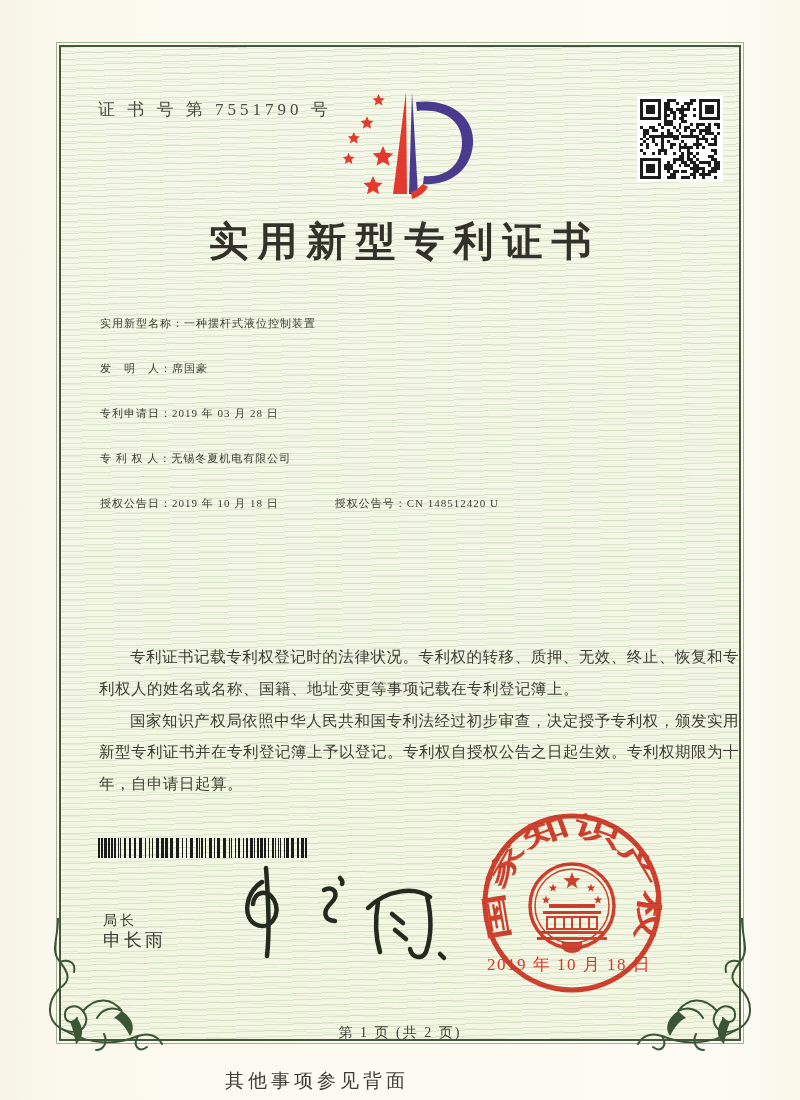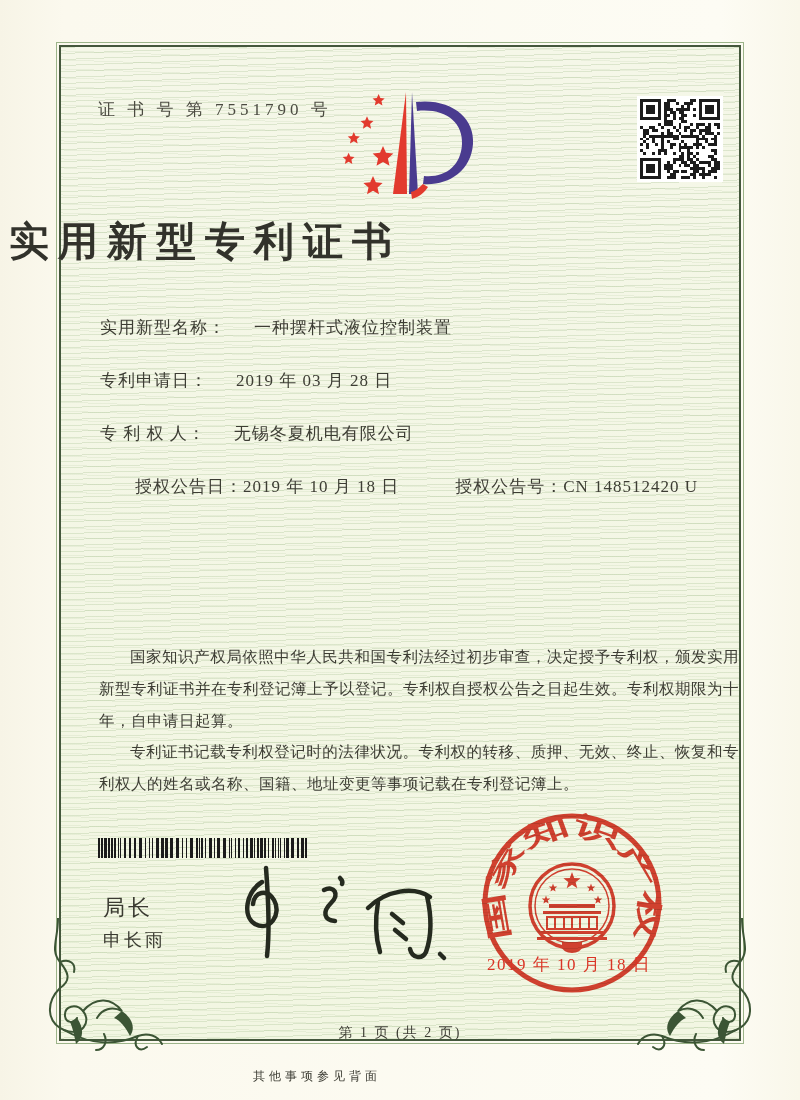--- a/index.html
+++ b/index.html
@@ -31,57 +31,57 @@
 
   .cert-no {
     position:absolute; left:98px; top:98px;
     font-size:17px; letter-spacing:4px; color:#4b4b41;
   }
   .logo { position:absolute; left:333px; top:84px; width:150px; height:118px; }
   .qr { position:absolute; left:637px; top:96px; width:86px; height:86px; background:#fff; }
 
   .title {
     position:absolute; left:0; top:214px; width:800px;
-    text-align:left; font-size:40px; font-weight:600;
+    text-align:center; font-size:40px; font-weight:600;
     letter-spacing:9px; color:#32322b; text-indent:9px;
   }
 
   .fields { position:absolute; left:100px; top:316px; width:640px; }
-  .field-row { display:flex; align-items:flex-end; font-size:17px; color:#3d3d34; margin-bottom:30px; white-space:nowrap;gap:28px; }
+  .field-row { display:flex; align-items:flex-end; font-size:11px; color:#3d3d34; margin-bottom:30px; white-space:nowrap; }
   .field-row .lbl { letter-spacing:1px; }
   .field-row .val { letter-spacing:1px; }
-  .grant-row { display:flex; column-gap:56px;margin-left:35px; }
+  .grant-row { display:flex; column-gap:56px; }
   .grant-pair { display:flex; align-items:baseline; }
 
   .body-text {
     position:absolute; left:99px; top:641px; width:640px;
     font-size:15.5px; line-height:31.8px; color:#3d3d34;
     text-align:justify; letter-spacing:0.5px;
   }
   .body-text p { text-indent:2em; }
 
   .barcode { position:absolute; left:98px; top:838px; width:212px; height:20px; }
 
-  .signer-title { position:absolute; left:103px; top:893px; font-size:22px; color:#3a3a31; letter-spacing:3px; }
+  .signer-title { position:absolute; left:103px; top:912px; font-size:14px; color:#3a3a31; letter-spacing:3px; }
   .signer-name  { position:absolute; left:103px; top:928px; font-size:18px; color:#3a3a31; letter-spacing:3px;text-align:right; }
   .signature { position:absolute; left:228px; top:860px; width:220px; height:105px; }
 
   .seal { position:absolute; left:477px; top:808px; width:190px; height:190px; opacity:0.93; mix-blend-mode:multiply; }
   .seal-date {
     position:absolute; left:487px; top:953px; width:180px;
     font-size:17px; color:#da3425; letter-spacing:1.5px; white-space:nowrap;
   }
 
   .page-num {
     position:absolute; left:0; top:1024px; width:800px; text-align:center;
     font-size:14px; color:#3d3d34; letter-spacing:2px;
   }
   .footer-note {
     position:absolute; left:0; top:1068px; width:634px; text-align:center;
-    font-size:12px; color:#3d3d34; letter-spacing:4px;
+    font-size:19px; color:#3d3d34; letter-spacing:4px;
   }
 </style>
 </head>
 <body>
 
 <div class="page">
 
   <div class="frame-outer">
     <div class="frame-inner"></div>
   </div>
@@ -401,42 +401,46 @@
     </svg>
 
   <div class="title">实用新型专利证书</div>
 
   <div class="fields">
     <div class="field-row">
       <span class="lbl">实用新型名称：</span>
       <span class="val">一种摆杆式液位控制装置</span>
     </div>
     <div class="field-row">
+      <span class="lbl">发　明　人：</span>
+      <span class="val">席国豪</span>
+    </div>
+    <div class="field-row">
       <span class="lbl">专利申请日：</span>
       <span class="val">2019 年 03 月 28 日</span>
     </div>
     <div class="field-row">
       <span class="lbl">专 利 权 人：</span>
       <span class="val">无锡冬夏机电有限公司</span>
     </div>
     <div class="field-row grant-row">
       <span class="grant-pair">
         <span class="lbl">授权公告日：</span>
         <span class="val">2019 年 10 月 18 日</span>
       </span>
       <span class="grant-pair">
         <span class="lbl">授权公告号：</span>
         <span class="val">CN 148512420 U</span>
       </span>
     </div>
   </div>
 
   <div class="body-text">
+    <p>专利证书记载专利权登记时的法律状况。专利权的转移、质押、无效、终止、恢复和专利权人的姓名或名称、国籍、地址变更等事项记载在专利登记簿上。</p>
     <p>国家知识产权局依照中华人民共和国专利法经过初步审查，决定授予专利权，颁发实用新型专利证书并在专利登记簿上予以登记。专利权自授权公告之日起生效。专利权期限为十年，自申请日起算。</p>
-    <p>专利证书记载专利权登记时的法律状况。专利权的转移、质押、无效、终止、恢复和专利权人的姓名或名称、国籍、地址变更等事项记载在专利登记簿上。</p>
   </div>
 
   <svg class="barcode" id="barcode-svg" viewBox="0 0 212 20" preserveAspectRatio="none" shape-rendering="crispEdges">
       <rect x="0" y="0" width="2" height="20" fill="#1b1b1b"></rect>
       <rect x="3" y="0" width="2" height="20" fill="#1b1b1b"></rect>
       <rect x="6" y="0" width="3" height="20" fill="#1b1b1b"></rect>
       <rect x="10" y="0" width="2" height="20" fill="#1b1b1b"></rect>
       <rect x="13" y="0" width="2" height="20" fill="#1b1b1b"></rect>
       <rect x="16" y="0" width="2" height="20" fill="#1b1b1b"></rect>
       <rect x="20" y="0" width="1" height="20" fill="#1b1b1b"></rect>

